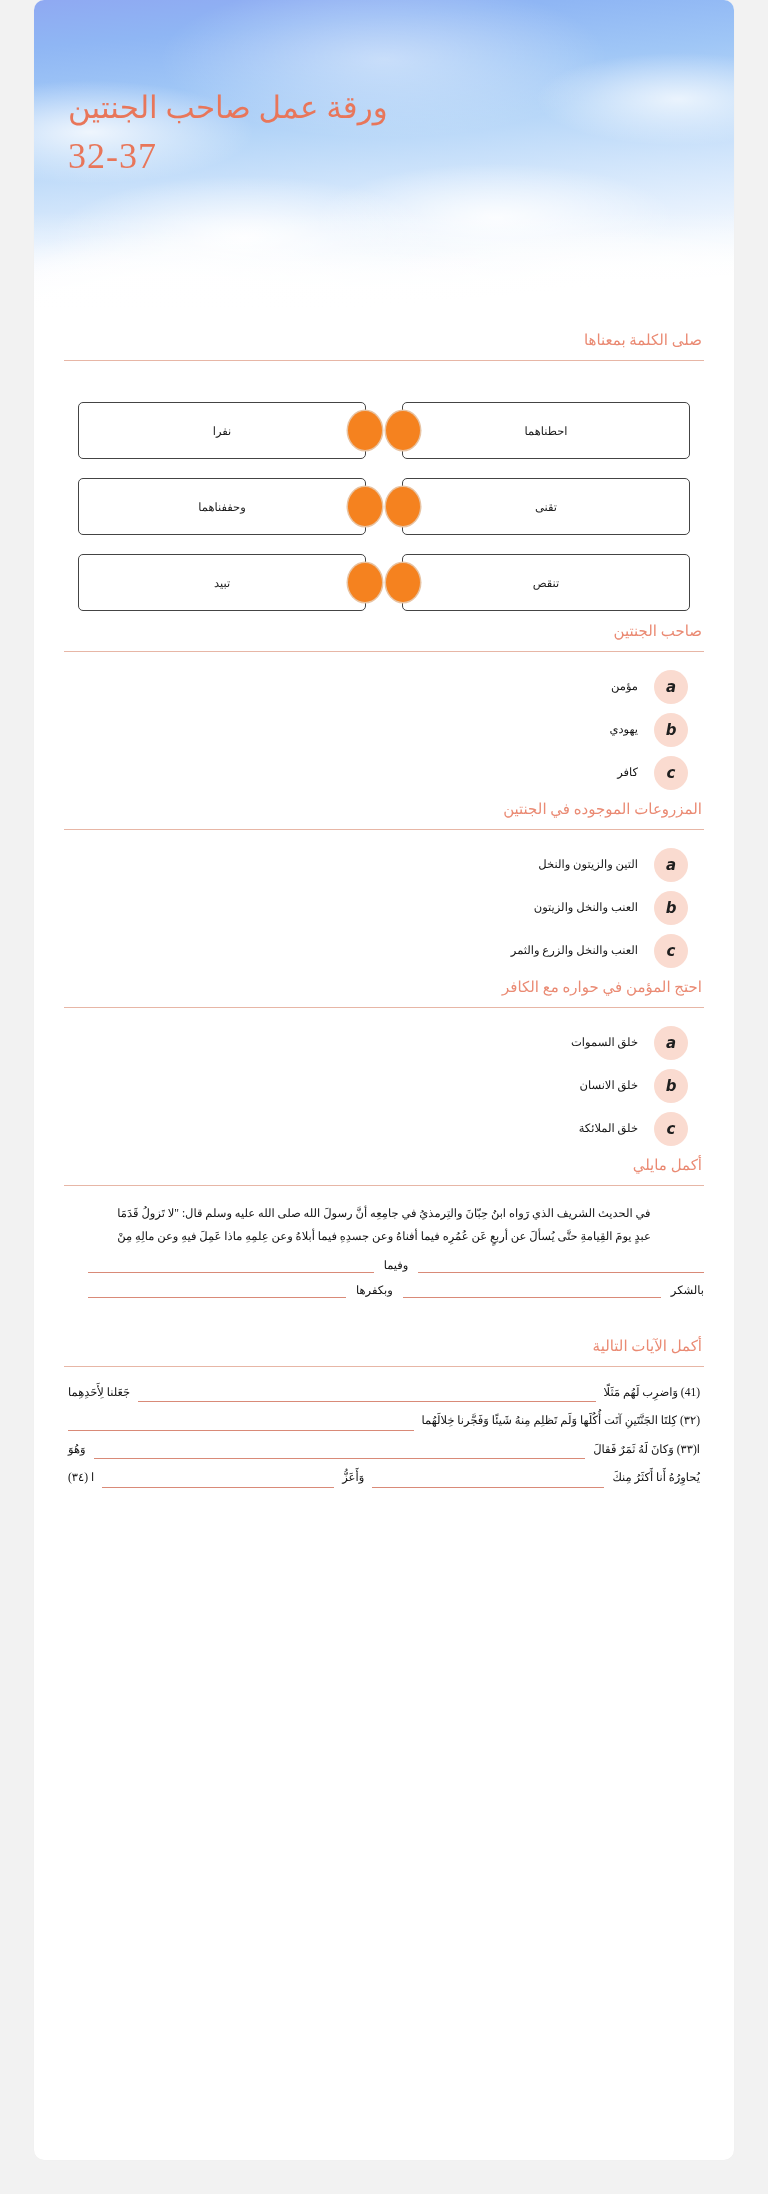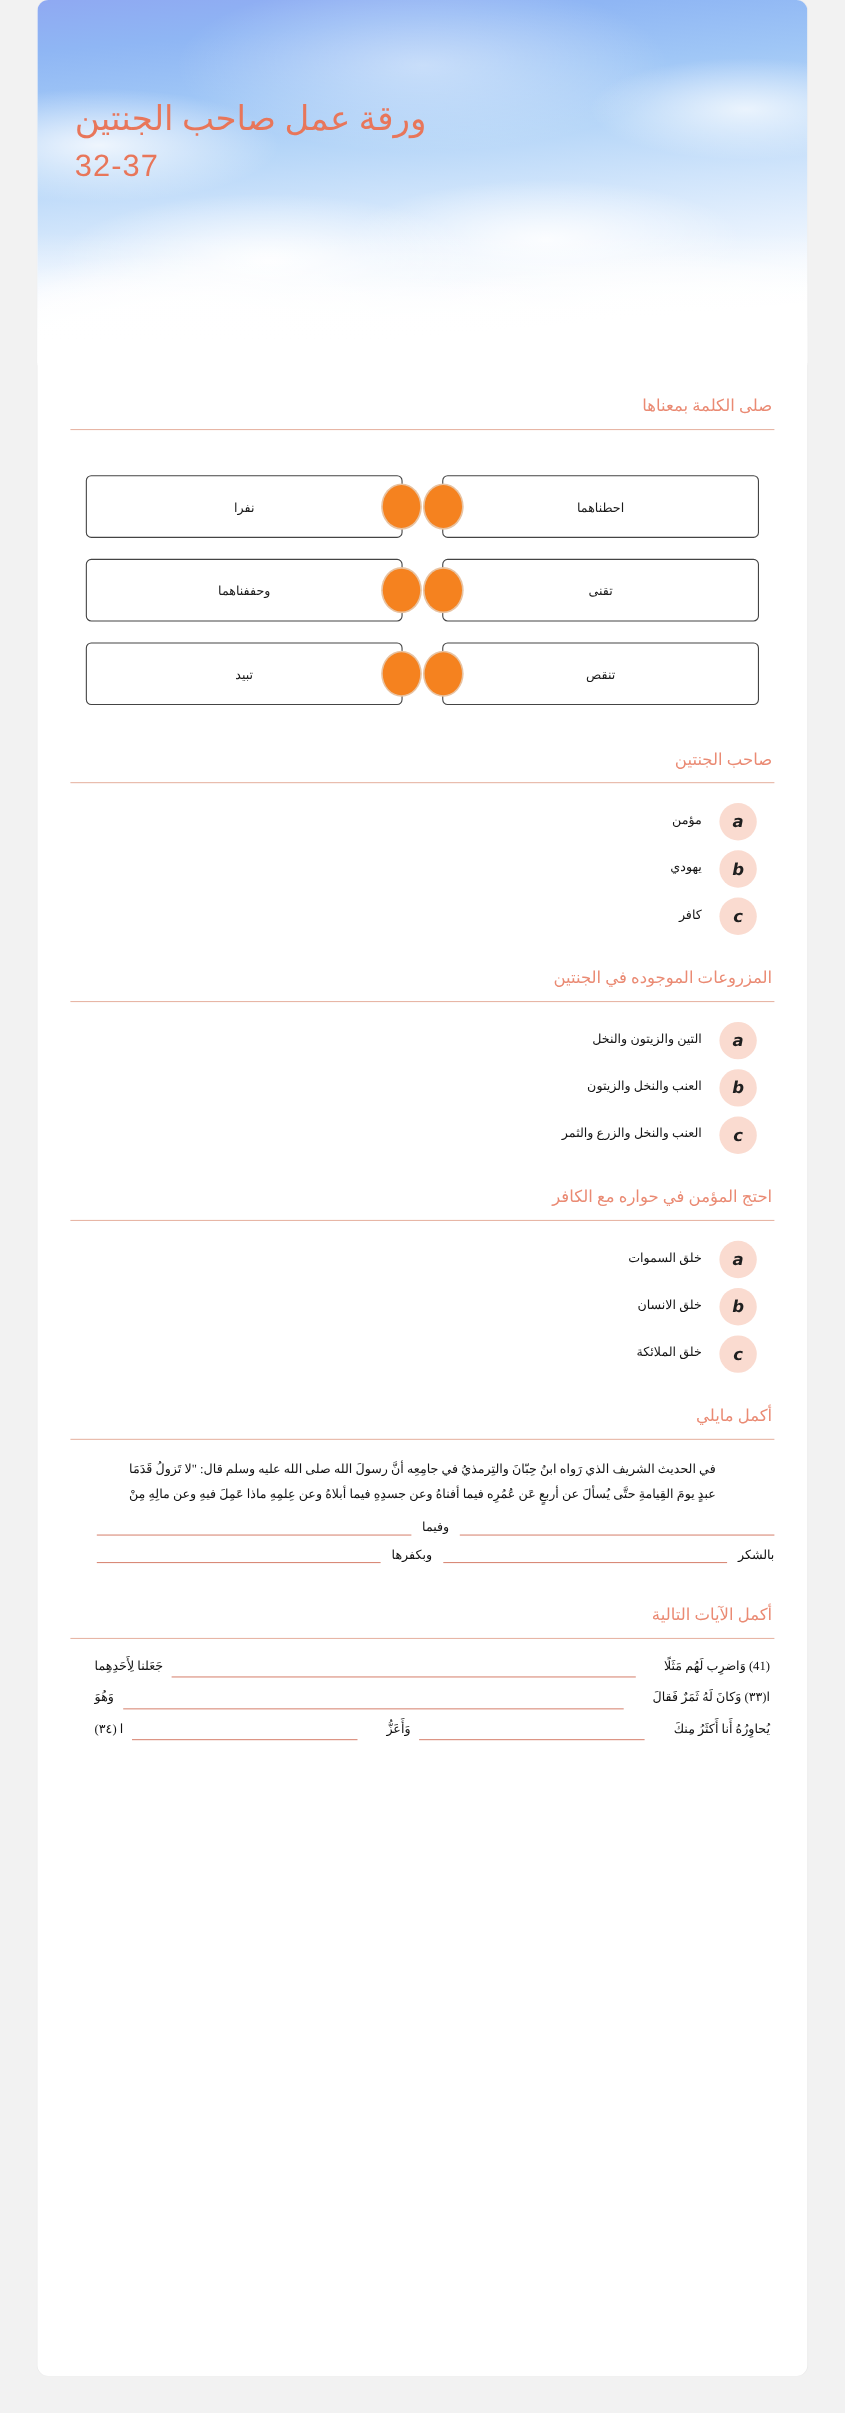--- a/index.html
+++ b/index.html
@@ -69,31 +69,31 @@
     color: #e8765a;
     font-size: 31px;
     font-weight: normal;
     line-height: 1.32;
     margin: 0;
     letter-spacing: 0.5px;
     font-family: "Liberation Serif", "DejaVu Serif", serif;
   }
   .banner-subtitle {
     color: #e8765a;
-    font-size: 28px;
+    font-size: 36px;
     line-height: 1.3;
     margin: 4px 0 0 0;
     direction: ltr;
     letter-spacing: 1px;
-    font-family: Liberation Sans, sans-serif;
+    font-family: Liberation Serif, serif;
   }
 
   
   .content { padding: 0 30px 50px 30px; }
-  .section { margin-top: 30px; }
+  .section { }
   .section-heading {
     color: #ea8a73;
     font-size: 15px;
     font-weight: normal;
     margin: 0 0 9px 0;
     padding: 0 2px;
     line-height: 1.4;
   }
   .section-rule {
     height: 1px;
@@ -203,21 +203,21 @@
   .ayah-line {
     display: flex;
     flex-direction: row;
     align-items: flex-end;
     gap: 8px;
     font-size: 11.5px;
     color: #111;
     margin-bottom: 9px;
     line-height: 1.6;
   }
-  .ayah-text { flex: 0 0 auto; white-space: nowrap; padding-bottom: 1px; margin-left: 18px; }
+  .ayah-text { flex: 0 0 auto; white-space: nowrap; padding-bottom: 1px; }
   .ayah-blank {
     flex: 1 1 0;
     min-width: 60px;
     border-bottom: 1px solid #d98a78;
     height: 16px;
   }
   .ayah-blank.grow2 { flex: 2 1 0; }
 </style>
 </head>
 <body>
@@ -364,20 +364,24 @@
         <div class="section-rule"></div>
         <div class="ayat">
 
           <div class="ayah-line">
             <span class="ayah-text">(41) وَاضرِب لَهُم مَثَلًا</span>
             <span class="ayah-blank grow2"></span>
             <span class="ayah-text">جَعَلنا لِأَحَدِهِما</span>
           </div>
 
 
+          <div class="ayah-line">
+            <span class="ayah-text">(٣٢) كِلتَا الجَنَّتَينِ آتَت أُكُلَها وَلَم تَظلِم مِنهُ شَيئًا وَفَجَّرنا خِلالَهُما</span>
+            <span class="ayah-blank"></span>
+          </div>
 
           <div class="ayah-line">
             <span class="ayah-text">ا(٣٣) وَكانَ لَهُ ثَمَرٌ فَقالَ</span>
             <span class="ayah-blank grow2"></span>
             <span class="ayah-text">وَهُوَ</span>
           </div>
 
           <div class="ayah-line">
             <span class="ayah-text">يُحاوِرُهُ أَنا أَكثَرُ مِنكَ</span>
             <span class="ayah-blank"></span>

